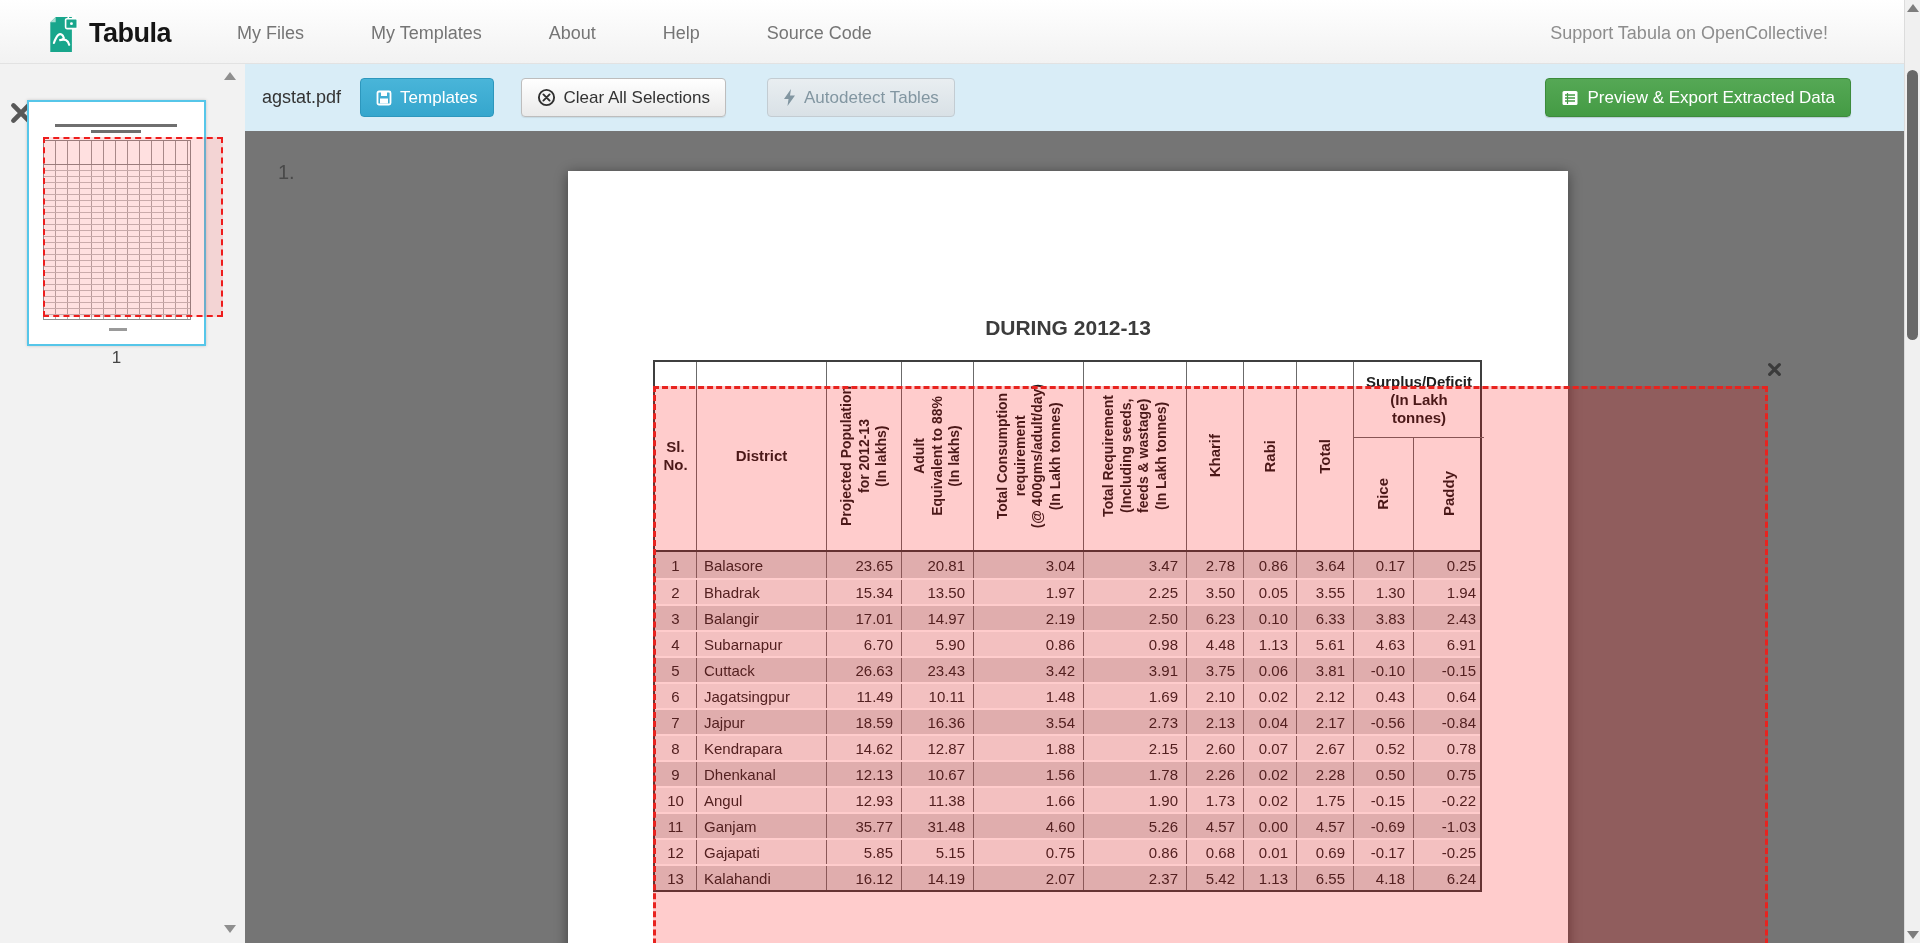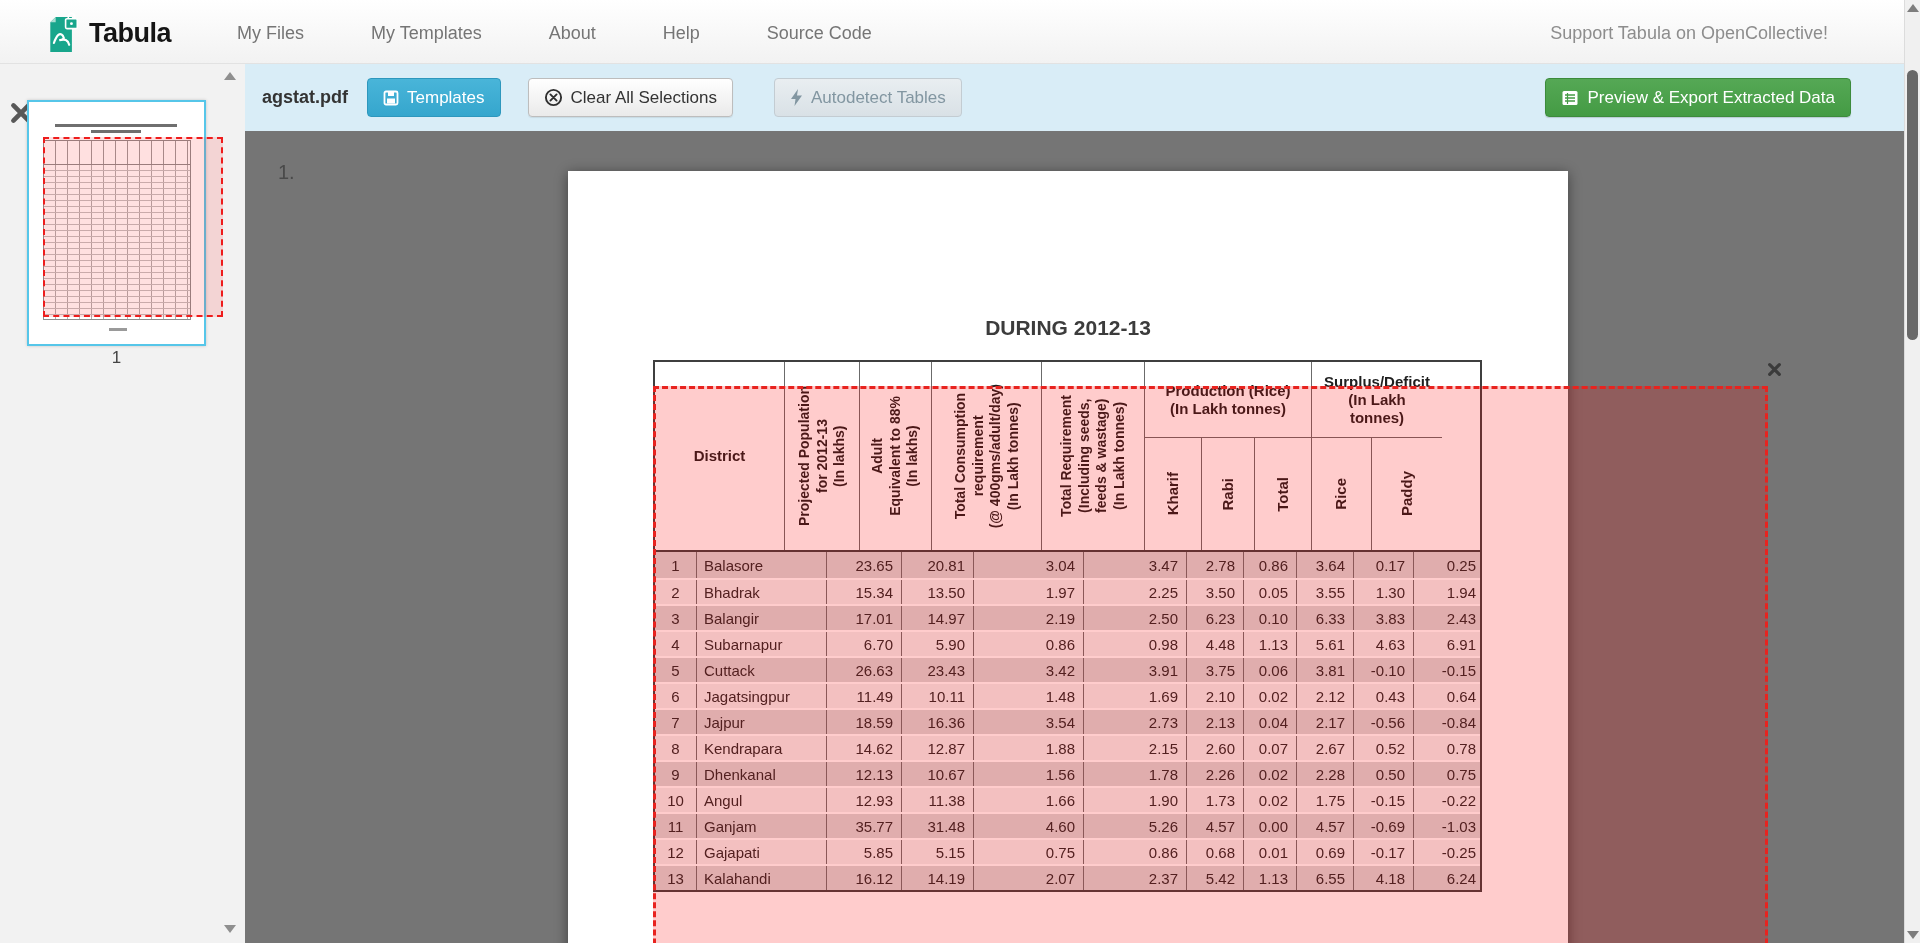--- a/index.html
+++ b/index.html
@@ -37,21 +37,21 @@
   .thumb-selection { position:absolute; left:43px; top:73px; width:180px; height:180px;
       border:2px dashed #ee1c1c; background:rgba(255,0,0,.12); z-index:3; }
   .thumb-pagenum { position:absolute; left:27px; top:284px; width:179px; text-align:center;
       font-size:17px; color:#454545; }
   .sb-arrow { position:absolute; left:224px; width:12px; height:8px; cursor:pointer; }
   .sb-arrow.up { top:8px; } .sb-arrow.down { bottom:10px; }
 
   
   #toolbar { position:absolute; left:245px; top:64px; width:1659px; height:67px; background:#d9edf7;
              display:flex; align-items:center; padding-left:17px; z-index:10; }
-  .filename { font-size:18px; color:#333;font-weight:bold; }
+  .filename { font-size:18px; color:#333; }
   .btn { display:inline-flex; align-items:center; gap:8px; height:39px; padding:0 15px;
          border-radius:4px; font-size:17px; cursor:pointer; border:1px solid transparent; }
   .btn-templates { margin-left:19px; background:linear-gradient(#49b5d9,#35a6cd);
          border-color:#2d97bd; color:#fff; }
   .btn-clear { margin-left:27px; background:linear-gradient(#ffffff,#eaeaea);
          border-color:#bdbdbd; color:#333; box-shadow:0 1px 1px rgba(0,0,0,.08); }
   .btn-autodetect { margin-left:41px; background:linear-gradient(#e9eef1,#d9e1e6);
          border-color:#c3ccd2; color:#8296a1; cursor:not-allowed; }
   .btn-export { margin-left:auto; margin-right:53px; background:linear-gradient(#55a855,#449b44);
          border-color:#3c8b3c; color:#fff; box-shadow:0 1px 1px rgba(0,0,0,.15); }
@@ -214,20 +214,24 @@
   <div id="canvas">
     <span class="page-label">1.</span>
 
     <div class="pdf-page">
       <div class="pdf-title">
         <div>DURING 2012-13</div>
       </div>
 
       <div class="pdf-table">
         <div class="thead">
+          <div class="th c-sl">
+            <span class="th-label">Sl.
+No.</span>
+          </div>
           <div class="th c-district">
             <span class="th-label">District</span>
           </div>
           <div class="th c-pop">
             <span class="vtext">Projected Population
 for 2012-13
 (In lakhs)</span>
           </div>
           <div class="th c-adult">
             <span class="vtext">Adult
@@ -240,22 +244,20 @@
 (@ 400gms/adult/day)
 (In Lakh tonnes)</span>
           </div>
           <div class="th c-req">
             <span class="vtext">Total Requirement
 (Including seeds,
 feeds &amp; wastage)
 (In Lakh tonnes)</span>
           </div>
           <div class="group c-prod">
-            <div class="group-label gl-line">Production (Rice)
-(In Lakh tonnes)</div>
             <div class="group-subs">
               <div class="th c-kharif">
                 <span class="vtext vtext-sub">Kharif</span>
               </div>
               <div class="th c-rabi">
                 <span class="vtext vtext-sub">Rabi</span>
               </div>
               <div class="th c-ptotal gl-line" style="border-right:1px solid #6b6b6b">
                 <span class="vtext vtext-sub">Total</span>
               </div>

